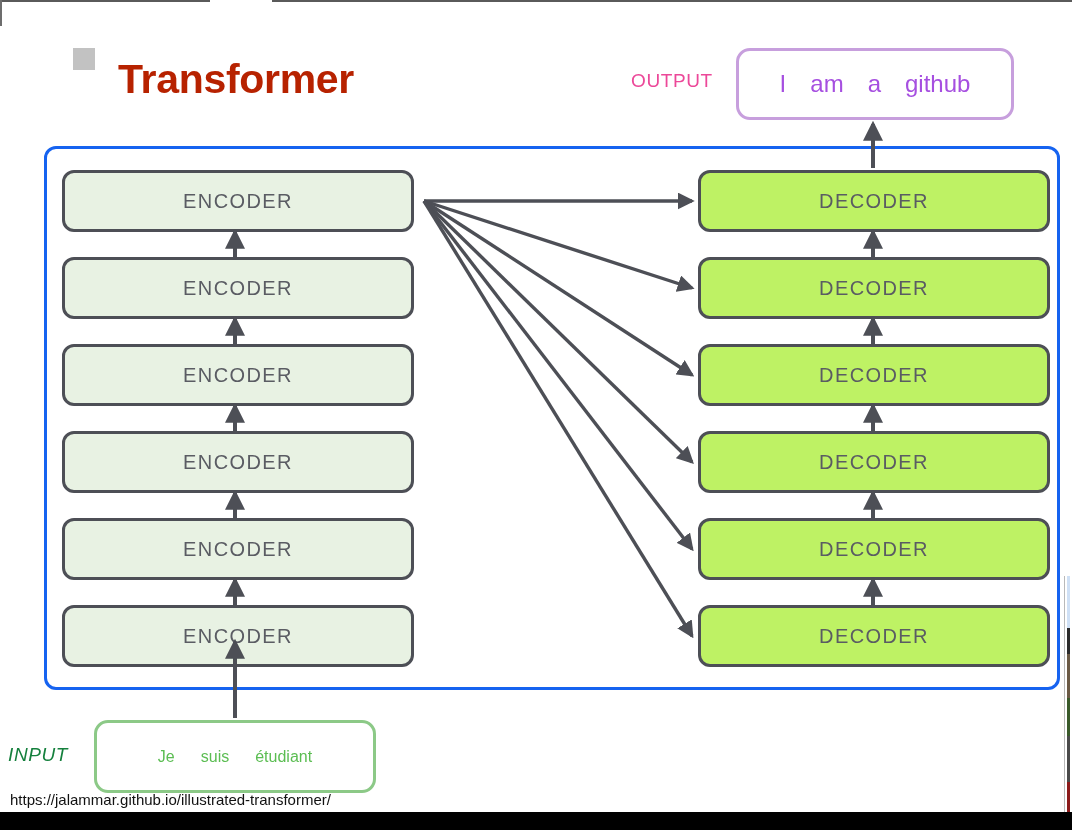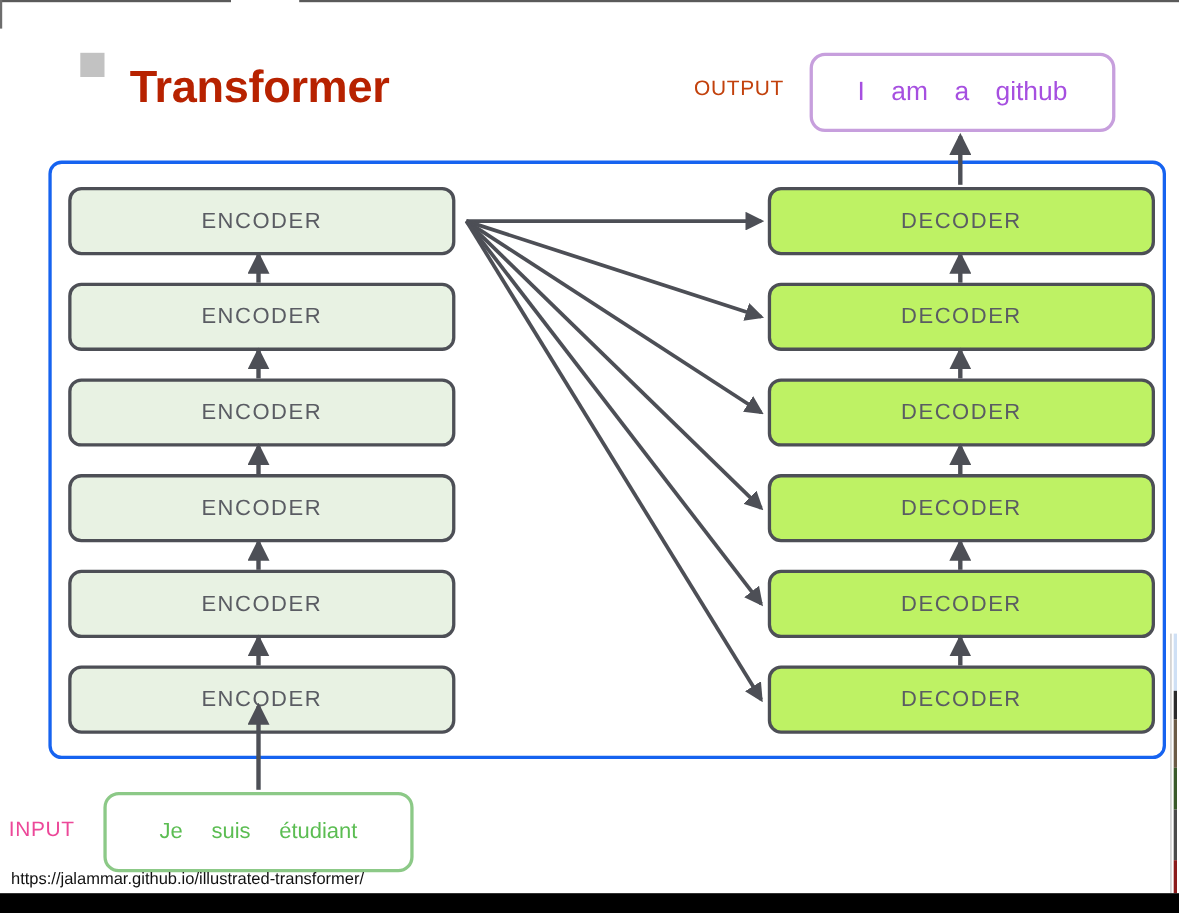--- a/index.html
+++ b/index.html
@@ -53,21 +53,21 @@
     white-space: nowrap;
     margin-top: 24px;
   }
 
   
   .output-label {
     position: absolute;
     left: 631px;
     top: 70px;
     font-size: 19px;
-    color: #c2410c;
+    color: #ec4899;
     letter-spacing: 0.6px;
     white-space: nowrap;
   }
   .output-box {
     position: absolute;
     left: 736px;
     top: 48px;
     width: 278px;
     height: 72px;
     border: 3px solid #c79fdd;
@@ -84,41 +84,42 @@
     color: #a64fe0;
     white-space: nowrap;
   }
 
   
   .input-label {
     position: absolute;
     left: 8px;
     top: 744px;
     font-size: 19px;
-    color: #ec4899;
+    color: #15803d;
     letter-spacing: 0.6px;
     white-space: nowrap;
+    font-style: italic;
   }
   .input-box {
     position: absolute;
     left: 94px;
     top: 720px;
     width: 282px;
     height: 73px;
     border: 3px solid #8cc987;
     border-radius: 14px;
     background: #ffffff;
     box-sizing: border-box;
     display: flex;
     align-items: center;
     justify-content: center;
     gap: 26px;
   }
   .input-token {
-    font-size: 20px;
+    font-size: 16px;
     color: #5bbd52;
     white-space: nowrap;
   }
 
   
   .blue-container {
     position: absolute;
     left: 44px;
     top: 146px;
     width: 1016px;

